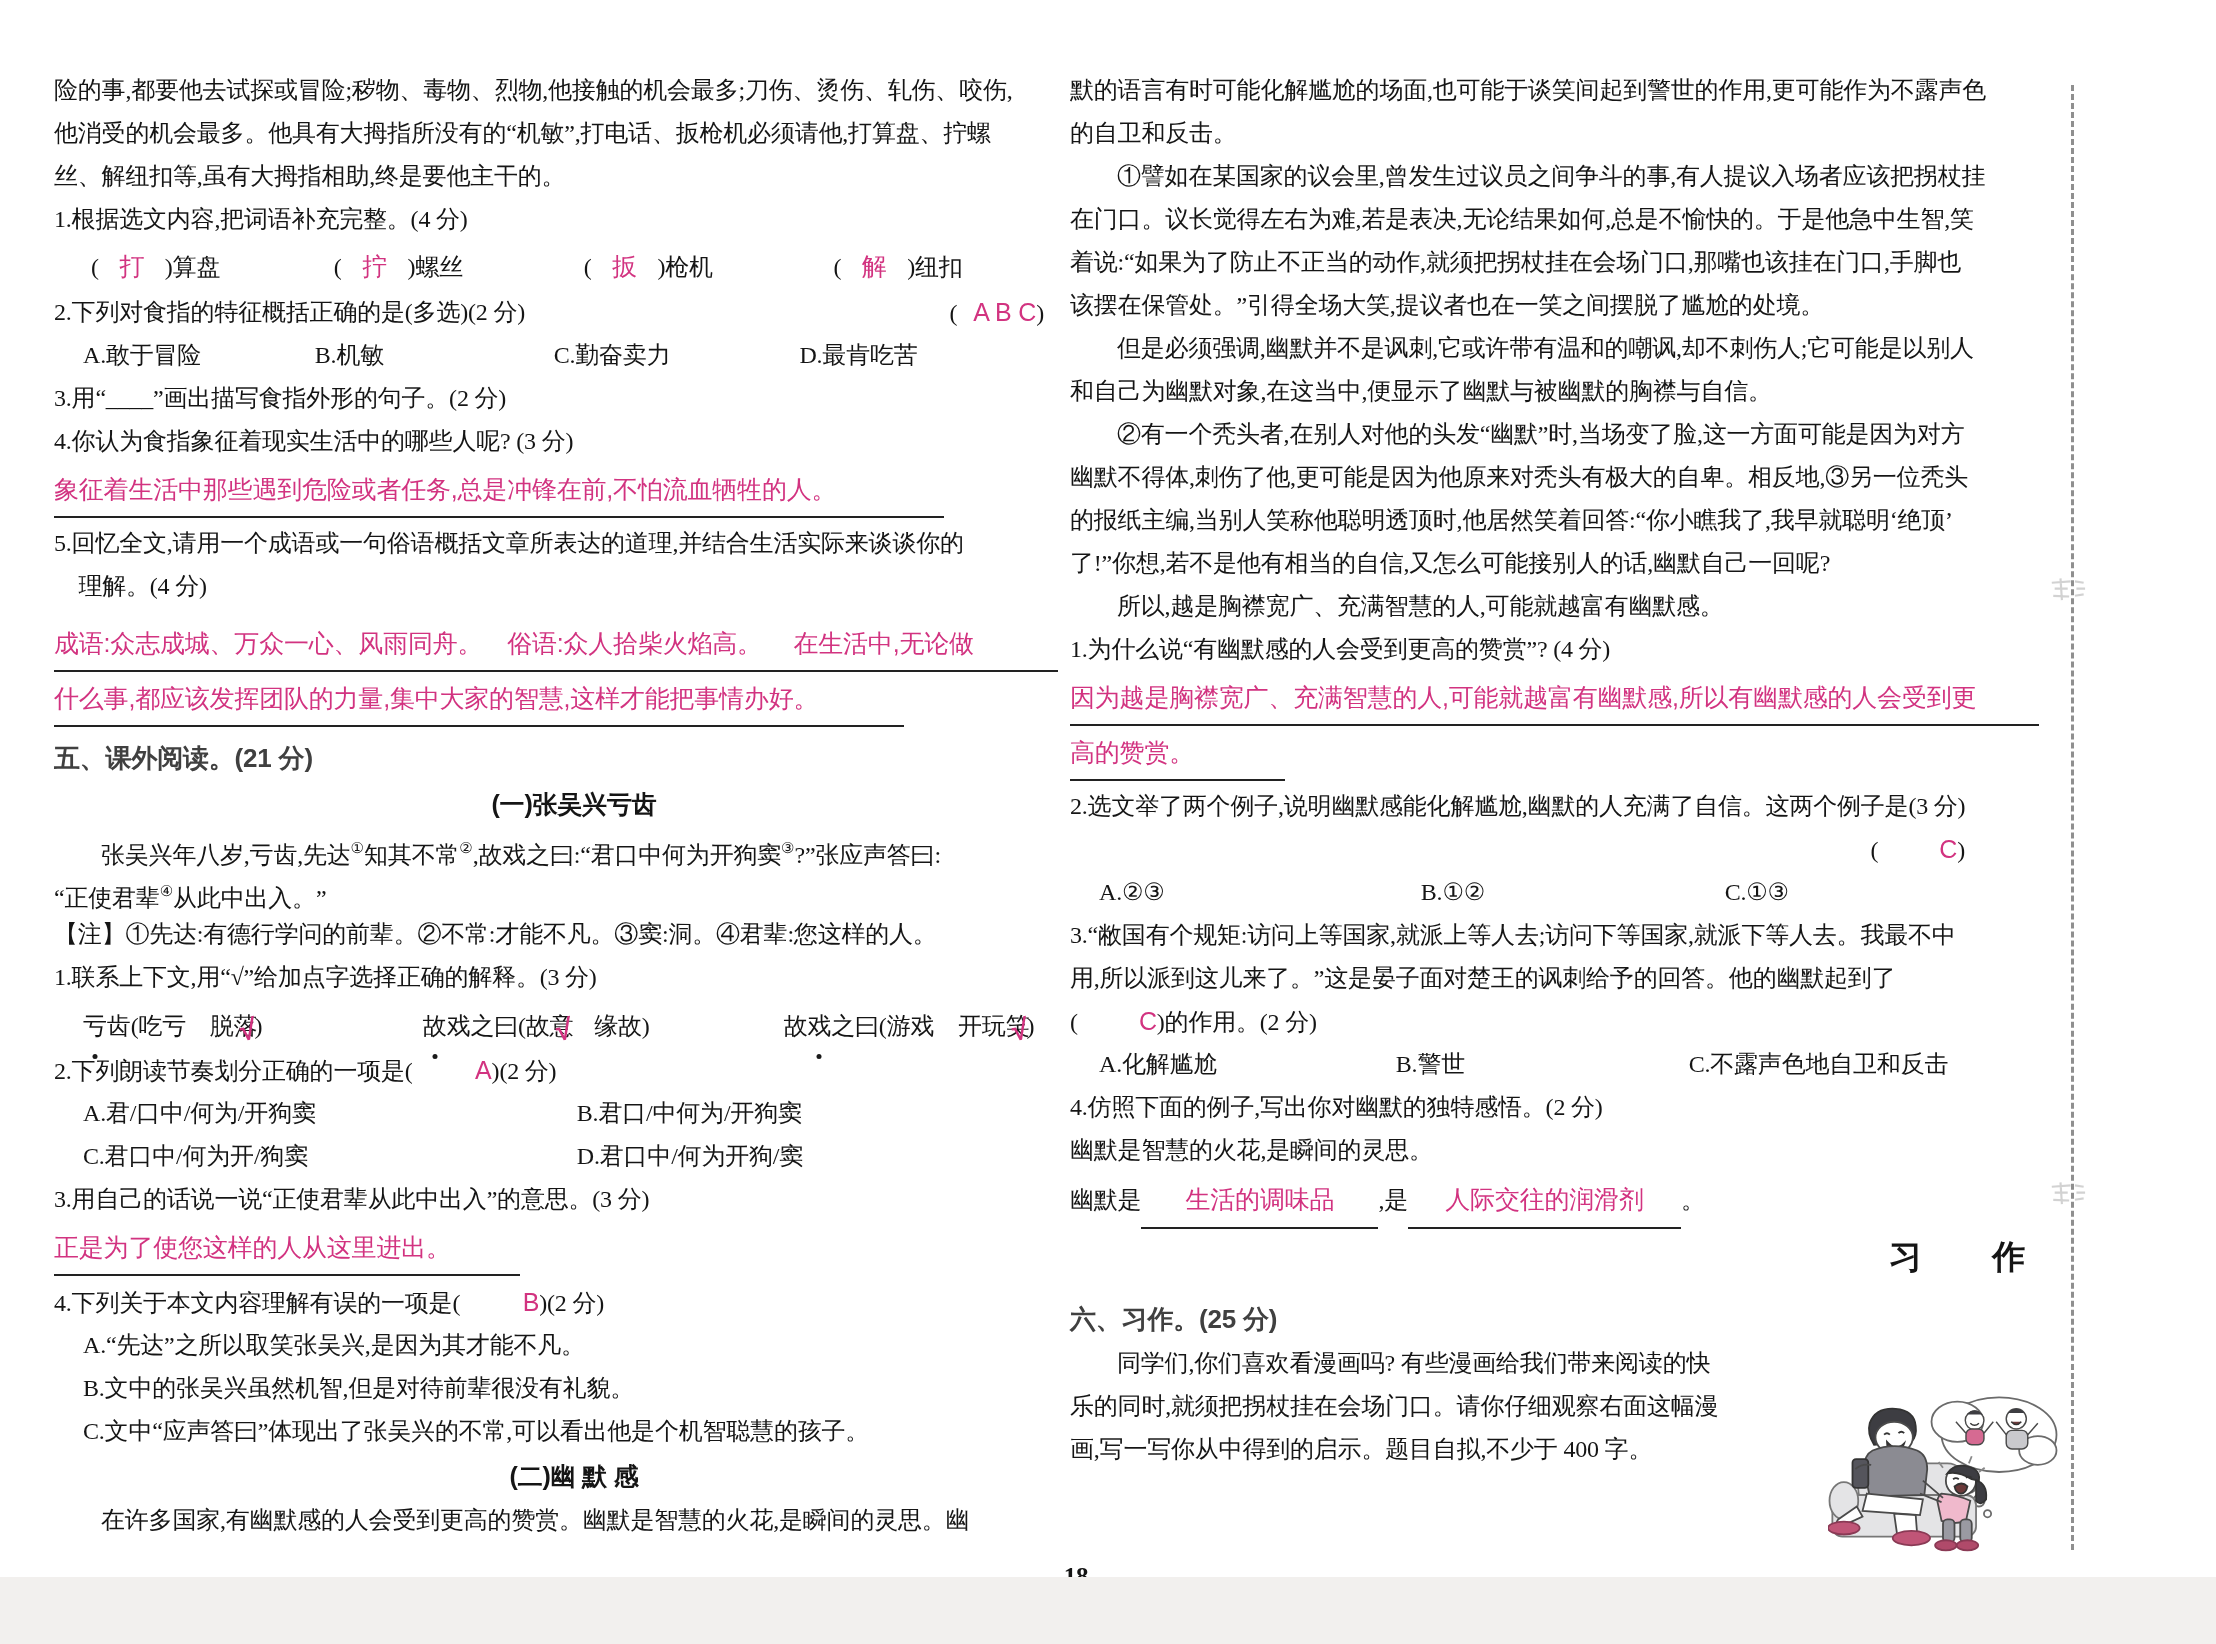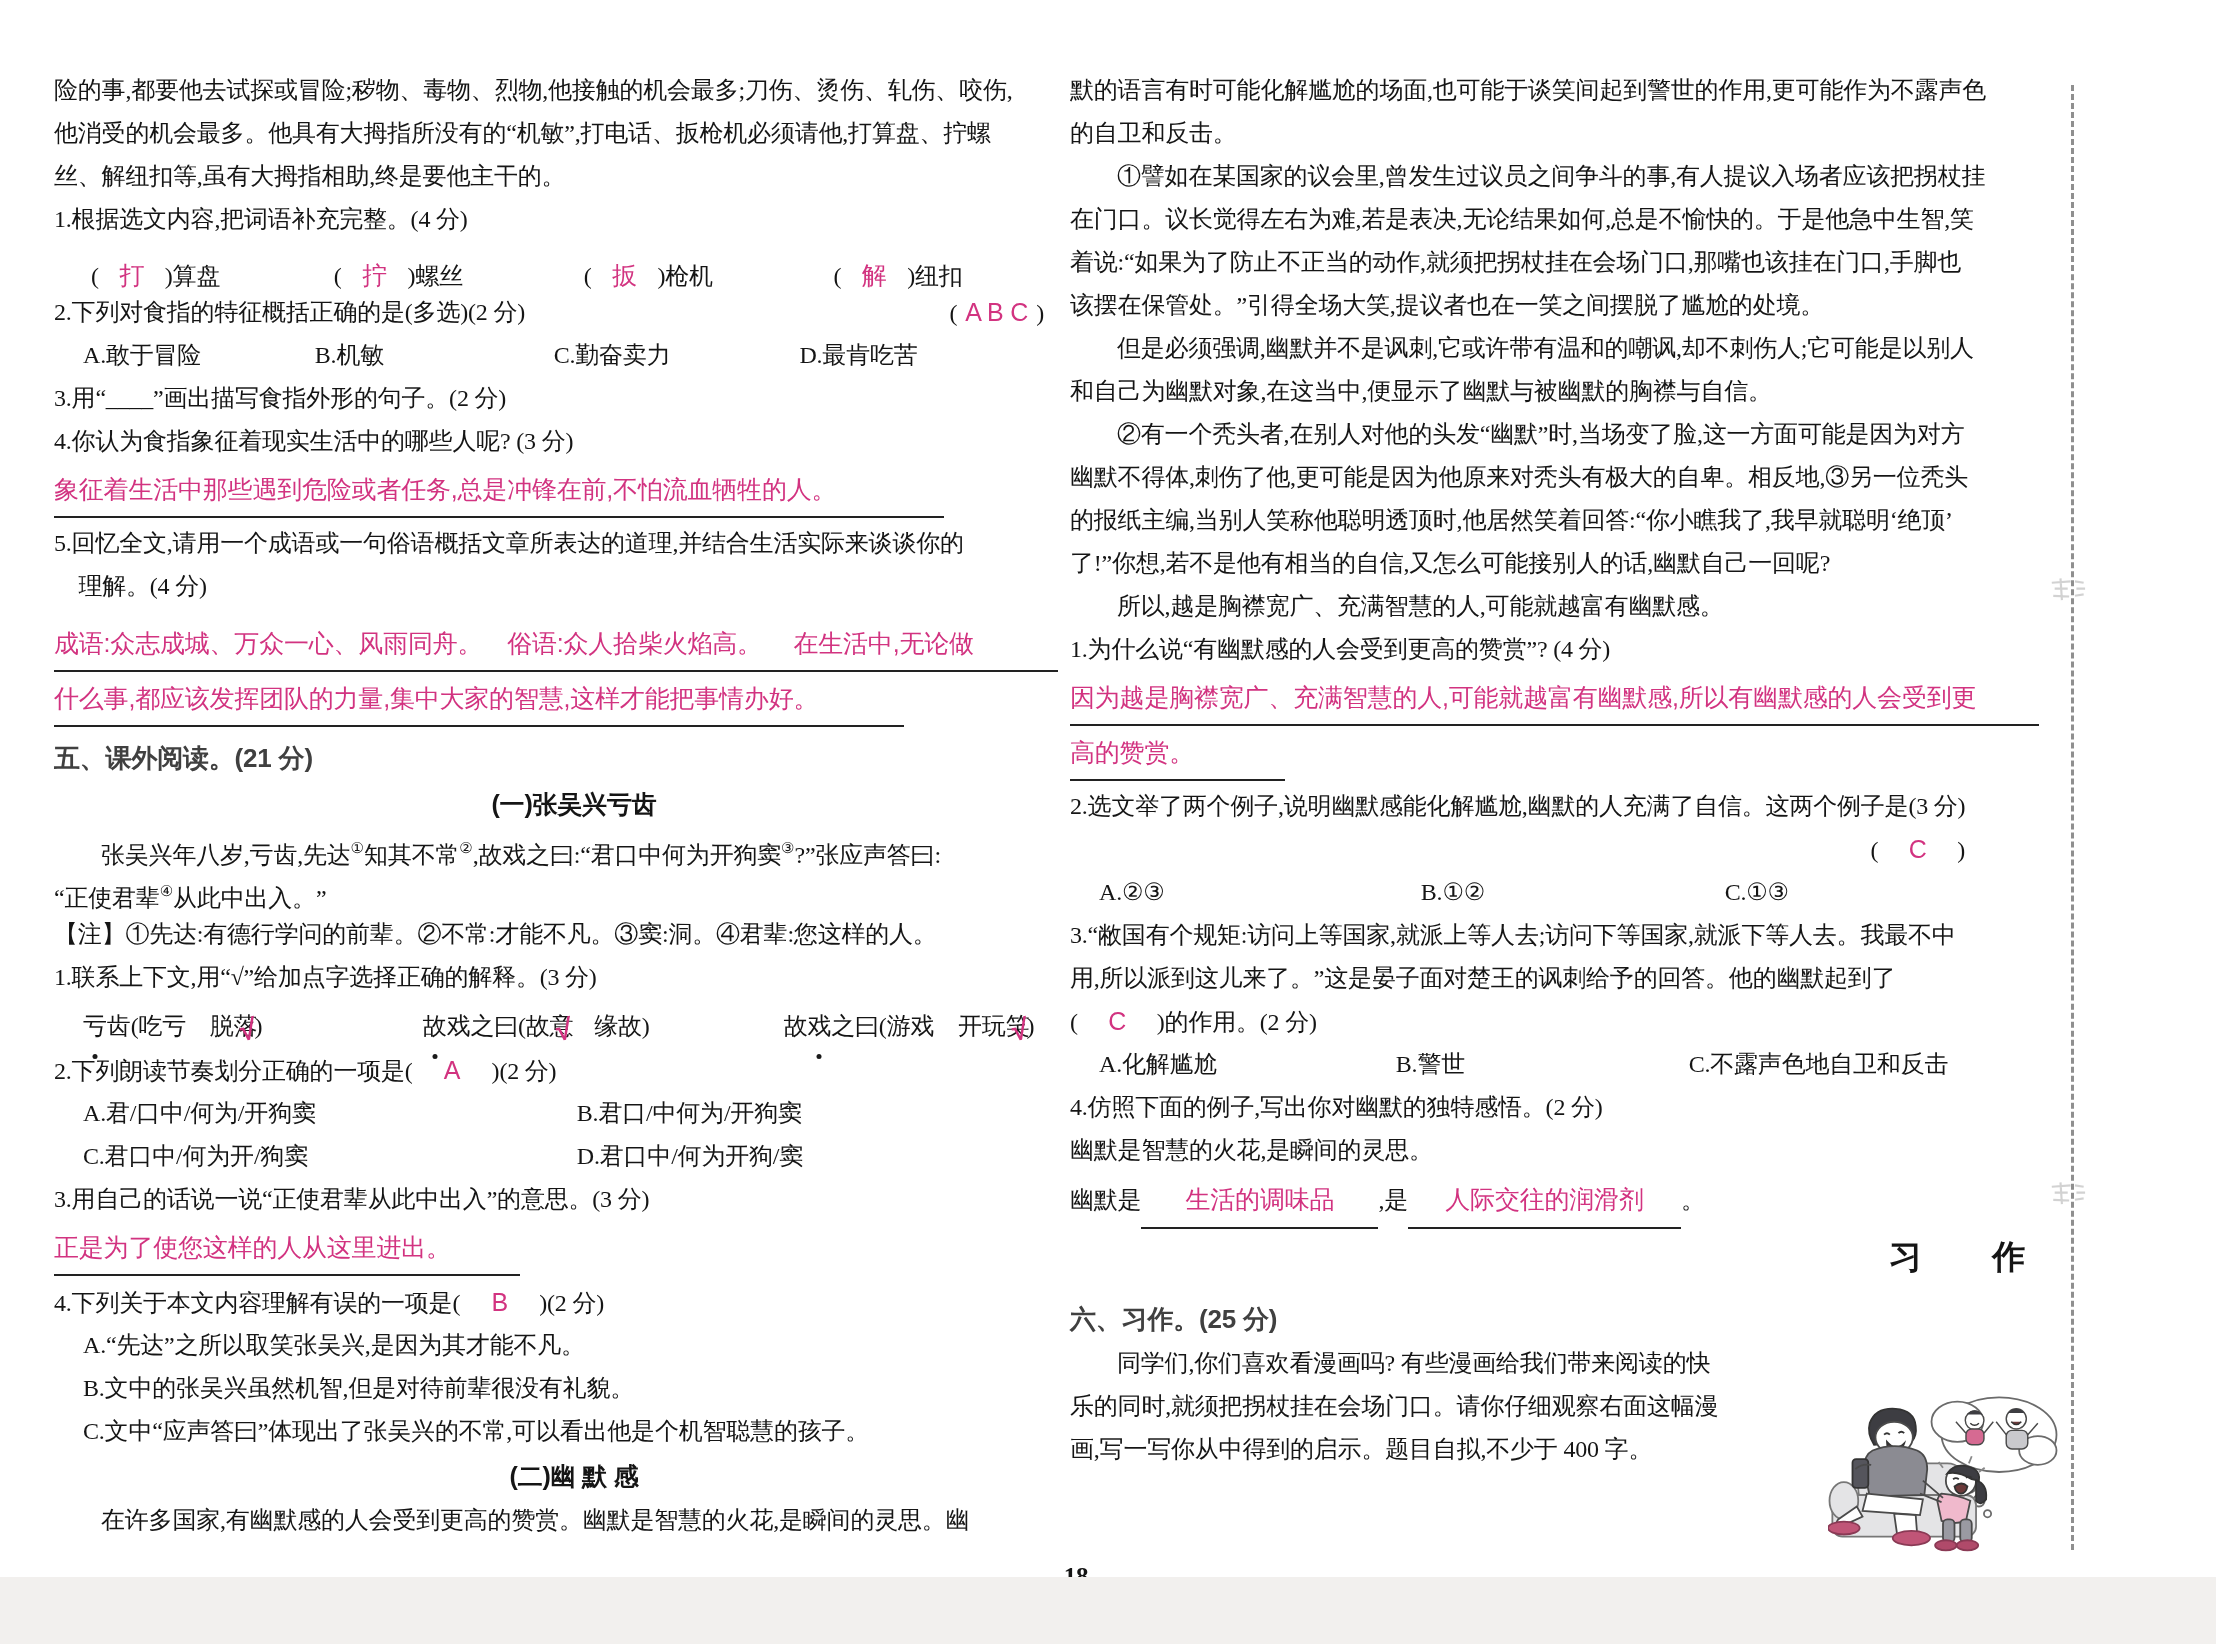--- a/index.html
+++ b/index.html
@@ -18,24 +18,24 @@
   .pink{color:#404040;}
   .hand{color:#d23380;font-family:"Liberation Sans","DejaVu Sans",sans-serif;font-size:25px;}
   .hd-sans{font-family:"Liberation Sans","DejaVu Sans",sans-serif;font-weight:bold;}
   .section-hd{height:46px;line-height:46px;font-size:26px;}
   .center-title{text-align:center;height:46px;line-height:46px;font-size:25px;}
   .answer-row{height:53px;line-height:53px;border-bottom:2.2px solid #222;white-space:nowrap;overflow:visible;}
   .blank-inline{display:inline-block;border-bottom:2.2px solid #222;text-align:center;}
   .sup{font-size:15px;vertical-align:10px;letter-spacing:0;}
   .optrow{padding-left:29px;}
   .opt{display:inline-block;}
-  .fillrow{padding-left:37px;height:50px;line-height:68px;}
+  .fillrow{padding-left:37px;height:50px;line-height:50px;}
   .fill-g{display:inline-block;}
   .fill-ans{display:inline-block;width:66px;text-align:center;}
-  .ansletter{display:inline-block;min-width:79px;text-align:center;}
+  .ansletter{display:inline-block;min-width:79px;text-align:right;}
   .chk{color:#d23380;font-family:"Liberation Sans","DejaVu Sans",sans-serif;
        display:inline-block;transform:rotate(-8deg) translateY(5.7px);margin-left:-18.7px;font-size:29px;font-weight:bold;}
   .dotc{position:relative;display:inline-block;}
   .dotc::after{content:"";position:absolute;left:50%;bottom:-7.2px;width:5px;height:5px;border-radius:50%;background:#1a1a1a;transform:translateX(-50%);}
   .q2row{display:flex;}
   .q2row .tail{margin-left:auto;margin-right:50px;}
   .right-align-ans{text-align:right;padding-right:79px;height:43px;line-height:43px;}
   .big-title{height:60px;line-height:60px;text-align:right;font-size:33px;letter-spacing:18.7px;font-weight:bold;font-family:"Liberation Sans","DejaVu Sans",sans-serif;}
   .essay-line{width:728px;}
   #binding-line{position:absolute;left:2071px;top:85px;height:1465px;width:0;border-left:3.6px dashed #8f8f8f;}

